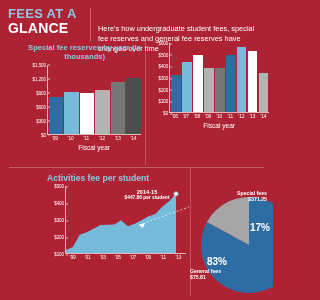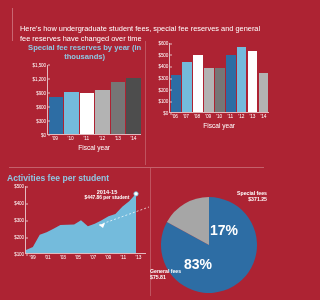--- a/index.html
+++ b/index.html
@@ -35,40 +35,44 @@
   .bars{display:flex;align-items:flex-end;justify-content:space-between;width:100%;height:100%;}
   .bar{flex:1 1 0;margin:0 .6px;}
   .xaxis{display:flex;justify-content:space-between;margin-top:1px;}
   .xtick{flex:1 1 0;text-align:center;font-size:4.8px;color:#ffffff;letter-spacing:-.1px;}
   .axis-label{text-align:center;font-size:6.6px;color:#ffffff;margin-top:3px;}
 
   .hr{height:1px;background:rgba(255,255,255,.28);margin:2px 9px 0 9px;}
 
   
   .row-bottom{display:flex;height:128px;}
-  .area-card{width:150px;box-sizing:border-box;padding:5px 4px 0 5px;position:relative;}
+  .area-card{width:150px;box-sizing:border-box;padding:5px 4px 0 5px;position:relative;margin-left:40px;}
   .area-title{font-size:8.6px;font-weight:bold;color:#8fc7e3;margin:0 0 3px 2px;}
   .area-plot{position:relative;}
   .callout{position:absolute;text-align:center;line-height:1.15;}
   .callout-year{font-size:5.6px;color:#ffffff;font-weight:bold;}
   .callout-val{font-size:4.8px;color:#ffffff;font-weight:bold;}
 
   .pie-card{flex:1;box-sizing:border-box;padding:5px 4px 0 2px;border-left:1px solid rgba(255,255,255,.22);position:relative;}
   .pie-wrap{position:relative;width:100%;height:100%;}
   .pie-label{position:absolute;text-align:center;line-height:1.2;font-size:5.2px;font-weight:bold;color:#ffffff;}
   .pie-label .amt{display:block;font-size:5.2px;}
-  .pct{position:absolute;font-size:14px;font-weight:bold;color:#ffffff;}
+  .pct{position:absolute;font-size:10px;font-weight:bold;color:#ffffff;}
   svg{display:block;overflow:visible;}
 </style>
 </head>
 <body>
 
 <div class="page">
 
   <div class="header">
+    <div class="title-block">
+      <div class="title-line1">FEES AT A</div>
+      <div class="title-line2">GLANCE</div>
+    </div>
     <div class="vrule"></div>
     <div class="subtitle">Here's how undergraduate student fees, special fee reserves and general fee reserves have changed over time</div>
   </div>
 
   <div class="row-charts">
 
     <div class="chart-card chart-left">
       <div class="chart-title">Special fee reserves by year (in thousands)</div>
       <div class="plot-wrap" style="margin-left:19px;">
         <div class="plot" id="plot-special" style="height:70px;">
@@ -179,21 +183,21 @@
     </div>
 
     <div class="pie-card">
       <div class="pie-wrap">
         <svg id="pie-svg" width="100" height="100" viewBox="0 0 100 100" style="position:absolute;left:6px;top:22px;">
             <path d="M50,50 L50.00,2.00 A48,48 0 1 1 7.94,26.88 Z" fill="#2d6da4"></path>
             <path d="M50,50 L7.94,26.88 A48,48 0 0 1 50.00,2.00 Z" fill="#a6a6a6"></path>
           </svg>
 
         <div class="pct" style="left:57px;top:49px;">17%</div>
-        <div class="pct" style="left:31px;top:83px;">83%</div>
+        <div class="pct" style="left:14px;top:83px;">83%</div>
 
         <div class="pie-label" style="right:2px;top:17px;width:52px;text-align:right;">
           <span>Special fees</span>
           <span class="amt">$371.25</span>
         </div>
 
         <div class="pie-label" style="left:-3px;top:95px;width:46px;text-align:left;">
           <span>General fees</span>
           <span class="amt">$75.81</span>
         </div>

